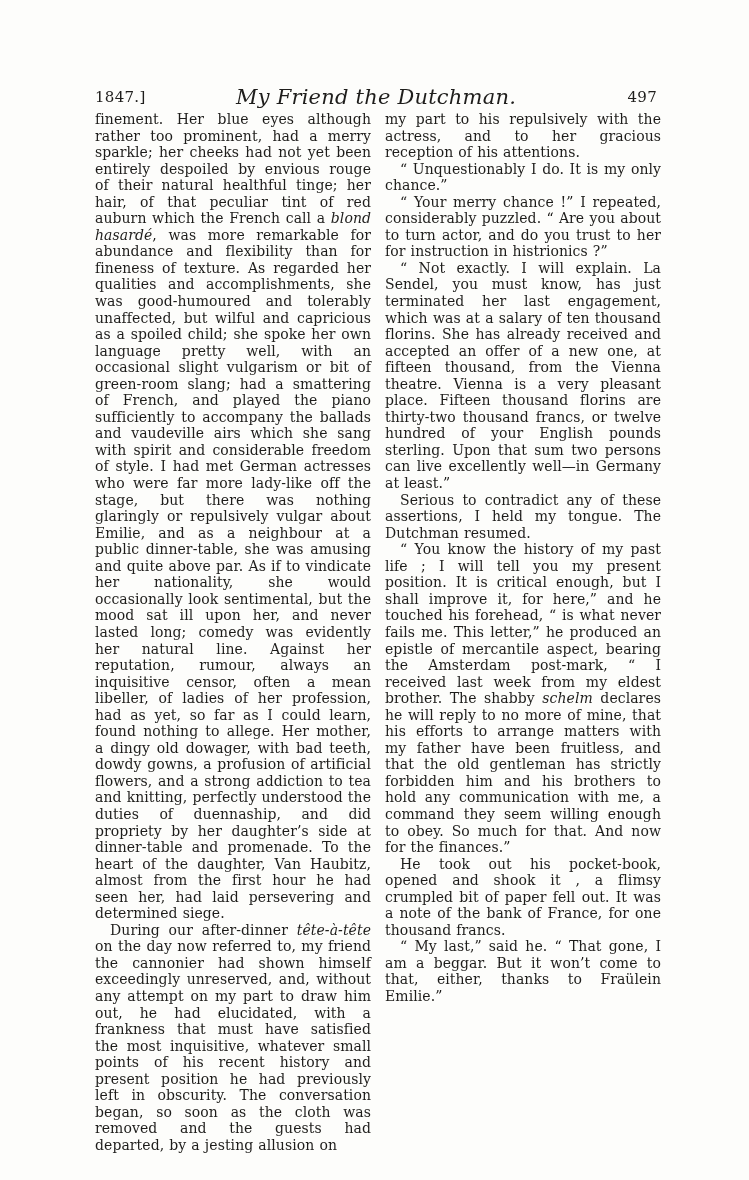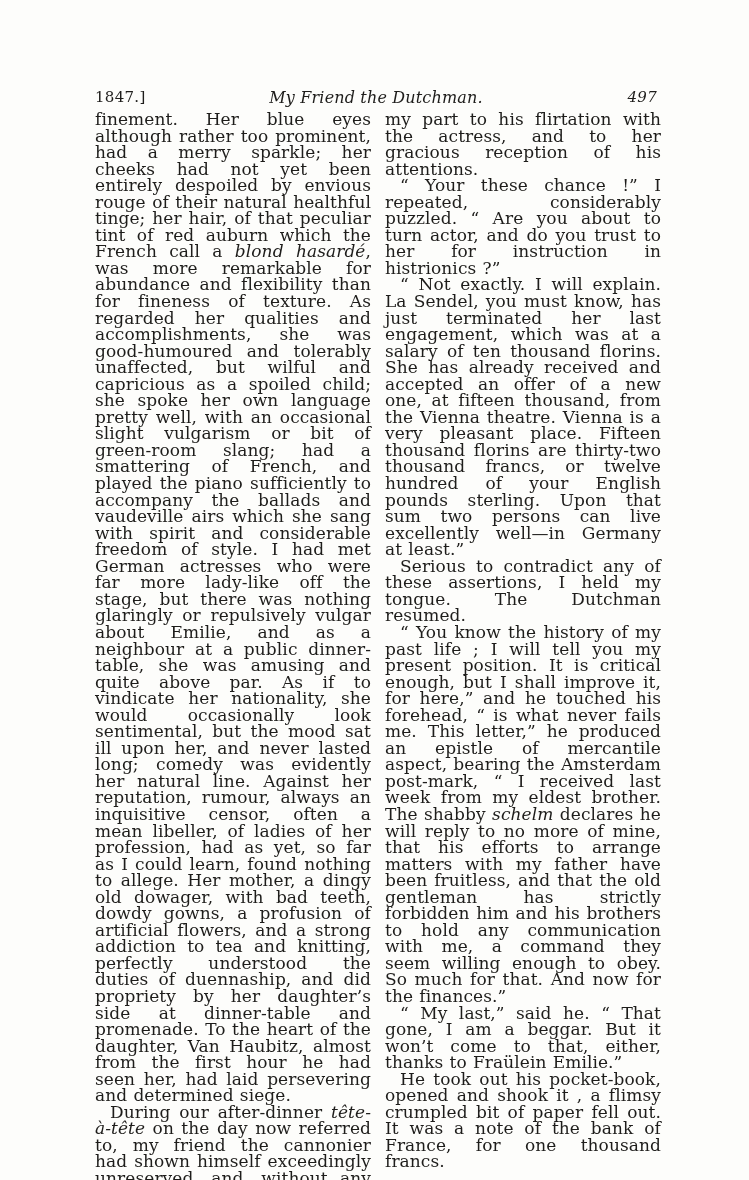--- a/index.html
+++ b/index.html
@@ -30,45 +30,44 @@
   }
   .page-header .year {
     width: 90px;
     text-align: left;
     letter-spacing: 0.02em;
   }
   .page-header .running-title {
     flex: 1;
     text-align: center;
     font-style: italic;
-    font-size: 16px;
+    font-size: 21px;
     letter-spacing: 0.01em;
   }
   .page-header .pagenum {
     width: 90px;
     text-align: right;
     letter-spacing: 0.02em;
-    font-style: italic;
   }
   .columns {
     position: absolute;
     top: 111px;
     left: 95px;
     width: 566px;
     display: flex;
     gap: 14px;
   }
   .col {
     width: 276px;
     flex: 0 0 276px;
   }
   .para {
     margin: 0;
     text-align: justify;
-    font-size: 17px;
+    font-size: 14px;
     line-height: 16.55px;
     letter-spacing: 0.005em;
     word-spacing: 0.04em;
   }
   .para.indent {
     text-indent: 15px;
   }
   .para i {
     font-style: italic;
   }
@@ -81,22 +80,23 @@
     <span class="year">1847.]</span>
     <span class="running-title">My Friend the Dutchman.</span>
     <span class="pagenum">497</span>
   </div>
   <div class="columns">
     <div class="col">
         <p class="para"><span>finement.  Her blue eyes although rather too prominent, had a merry sparkle; her cheeks had not yet been entirely despoiled by envious rouge of their natural healthful tinge; her hair, of that peculiar tint of red auburn which the French call a </span><i>blond hasardé</i><span>, was more remarkable for abundance and flexibility than for fineness of texture.  As regarded her qualities and accomplishments, she was good-humoured and tolerably unaffected, but wilful and capricious as a spoiled child; she spoke her own language pretty well, with an occasional slight vulgarism or bit of green-room slang; had a smattering of French, and played the piano sufficiently to accompany the ballads and vaudeville airs which she sang with spirit and considerable freedom of style.  I had met German actresses who were far more lady-like off the stage, but there was nothing glaringly or repulsively vulgar about Emilie, and as a neighbour at a public dinner-table, she was amusing and quite above par.  As if to vindicate her nationality, she would occasionally look sentimental, but the mood sat ill upon her, and never lasted long; comedy was evidently her natural line.  Against her reputation, rumour, always an inquisitive censor, often a mean libeller, of ladies of her profession, had as yet, so far as I could learn, found nothing to allege.  Her mother, a dingy old dowager, with bad teeth, dowdy gowns, a profusion of artificial flowers, and a strong addiction to tea and knitting, perfectly understood the duties of duennaship, and did propriety by her daughter’s side at dinner-table and promenade.  To the heart of the daughter, Van Haubitz, almost from the first hour he had seen her, had laid persevering and determined siege.</span></p>
         <p class="para indent"><span>During our after-dinner </span><i>tête-à-tête</i><span> on the day now referred to, my friend the cannonier had shown himself exceedingly unreserved, and, without any attempt on my part to draw him out, he had elucidated, with a frankness that must have satisfied the most inquisitive, whatever small points of his recent history and present position he had previously left in obscurity.  The conversation began, so soon as the cloth was removed and the guests had departed, by a jesting allusion on</span></p>
       </div>
     <div class="col">
-        <p class="para"><span>my part to his flirtation with the actress, and to her gracious reception of his attentions.</span></p>
-        <p class="para indent"><span>“ Your these chance !” I repeated, considerably puzzled.  “ Are you about to turn actor, and do you trust to her for instruction in histrionics ?”</span></p>
+        <p class="para"><span>my part to his repulsively with the actress, and to her gracious reception of his attentions.</span></p>
+        <p class="para indent"><span>“ Unquestionably I do.  It is my only chance.”</span></p>
+        <p class="para indent"><span>“ Your merry chance !” I repeated, considerably puzzled.  “ Are you about to turn actor, and do you trust to her for instruction in histrionics ?”</span></p>
         <p class="para indent"><span>“ Not exactly.  I will explain.  La Sendel, you must know, has just terminated her last engagement, which was at a salary of ten thousand florins.  She has already received and accepted an offer of a new one, at fifteen thousand, from the Vienna theatre.  Vienna is a very pleasant place.  Fifteen thousand florins are thirty-two thousand francs, or twelve hundred of your English pounds sterling.  Upon that sum two persons can live excellently well—in Germany at least.”</span></p>
         <p class="para indent"><span>Serious to contradict any of these assertions, I held my tongue.  The Dutchman resumed.</span></p>
         <p class="para indent"><span>“ You know the history of my past life ;  I will tell you my present position.  It is critical enough, but I shall improve it, for here,” and he touched his forehead, “ is what never fails me.  This letter,” he produced an epistle of mercantile aspect, bearing the Amsterdam post-mark, “ I received last week from my eldest brother.  The shabby </span><i>schelm</i><span> declares he will reply to no more of mine, that his efforts to arrange matters with my father have been fruitless, and that the old gentleman has strictly forbidden him and his brothers to hold any communication with me, a command they seem willing enough to obey.  So much for that.  And now for the finances.”</span></p>
+        <p class="para indent"><span>He took out his pocket-book, opened and shook it , a flimsy crumpled bit of paper fell out.  It was a note of the bank of France, for one thousand francs.</span></p>
         <p class="para indent"><span>“ My last,” said he.  “ That gone, I am a beggar.  But it won’t come to that, either, thanks to Fraülein Emilie.”</span></p>
-        <p class="para indent"><span>He took out his pocket-book, opened and shook it , a flimsy crumpled bit of paper fell out.  It was a note of the bank of France, for one thousand francs.</span></p>
       </div>
   </div>
 </div>
 
 </body></html>

